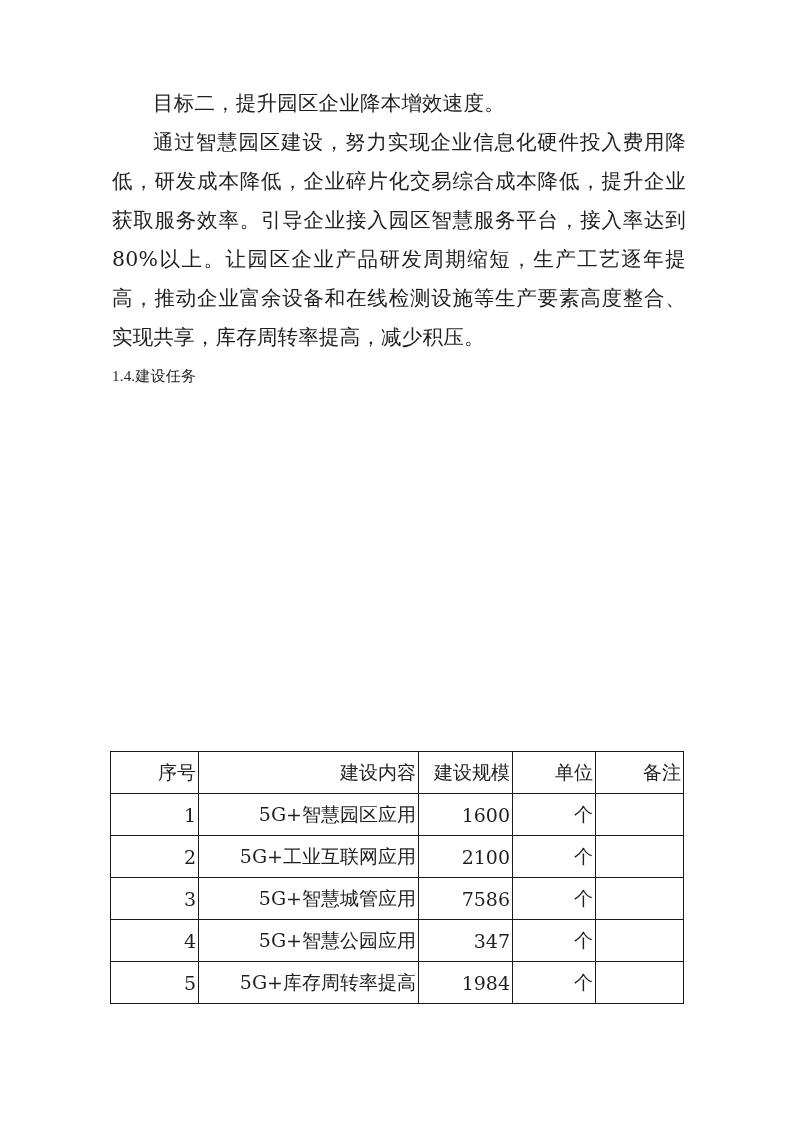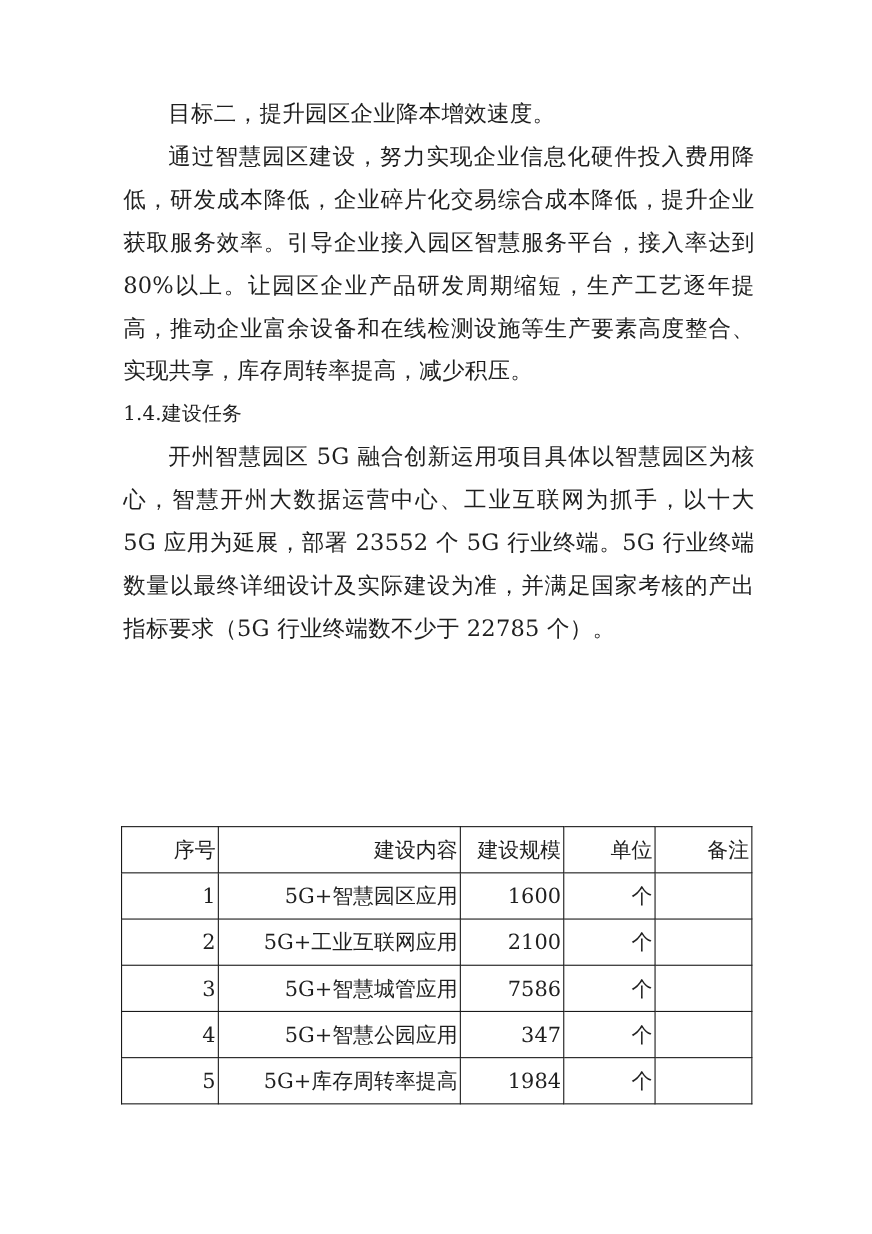--- a/index.html
+++ b/index.html
@@ -30,26 +30,27 @@
     font-size: 20.5px;
     line-height: 39px;
     text-align: justify;
     text-justify: inter-ideograph;
     text-indent: 2em;
     margin: 0;
     letter-spacing: 0.2px;
     color: #1f1f1f;
   }
   .heading {
-    font-size: 18px;
+    font-size: 15px;
     line-height: 39px;
     margin: 0;
     text-indent: 0;
     letter-spacing: 0.2px;
     color: #1f1f1f;
+    font-family: Liberation Serif, serif;
   }
   .tbl-wrap {
     position: absolute;
     left: 110px;
     top: 751px;
     width: 573px;
   }
   table.build-table {
     border-collapse: collapse;
     width: 573px;
@@ -76,21 +77,20 @@
 </style>
 </head>
 <body>
 
 <div class="page">
 
   <div class="content">
     <p class="para">目标二，提升园区企业降本增效速度。</p>
     <p class="para">通过智慧园区建设，努力实现企业信息化硬件投入费用降低，研发成本降低，企业碎片化交易综合成本降低，提升企业获取服务效率。引导企业接入园区智慧服务平台，接入率达到80%以上。让园区企业产品研发周期缩短，生产工艺逐年提高，推动企业富余设备和在线检测设施等生产要素高度整合、实现共享，库存周转率提高，减少积压。</p>
     <p class="heading">1.4.建设任务</p>
-    <p class="para">开州智慧园区 5G 融合创新运用项目具体以智慧园区为核心，智慧开州大数据运营中心、工业互联网为抓手，以十大 5G 应用为延展，部署 23552 个 5G 行业终端。5G 行业终端数量以最终详细设计及实际建设为准，并满足国家考核的产出指标要求（5G 行业终端数不少于 22785 个）。</p>
   </div>
 
   <div class="tbl-wrap">
     <table class="build-table">
       <colgroup>
         <col class="c-no">
         <col class="c-name">
         <col class="c-scale">
         <col class="c-unit">
         <col class="c-remark">

